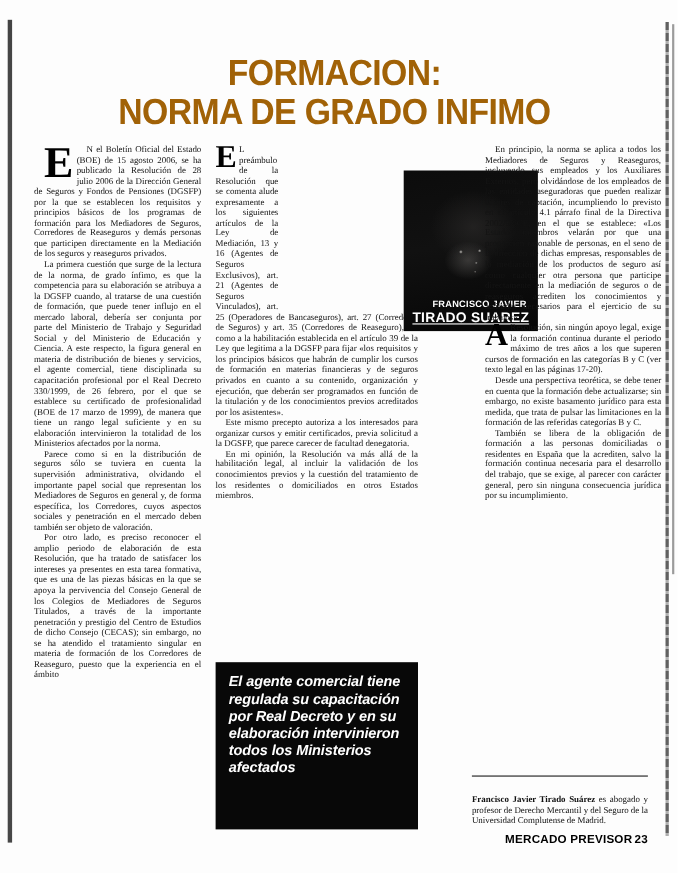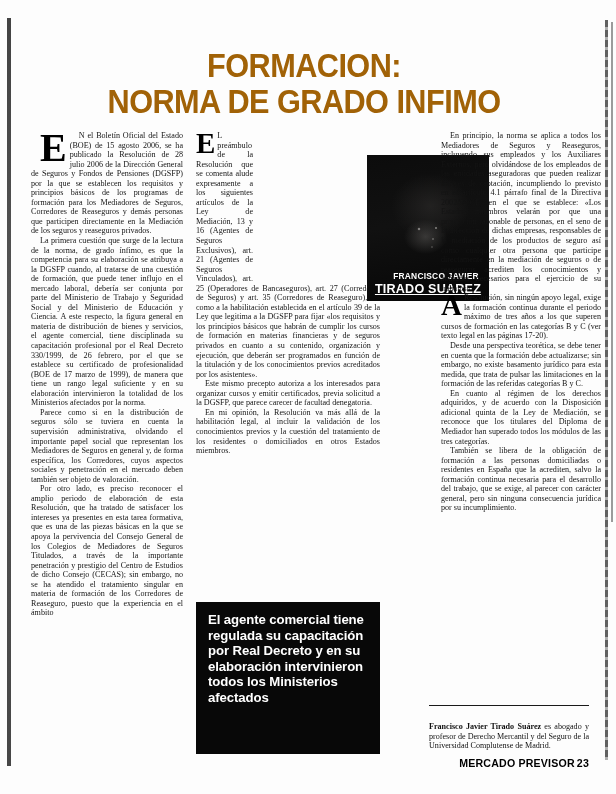--- a/index.html
+++ b/index.html
@@ -186,20 +186,21 @@
     height: 152px;
     background: #080808;
     color: #ffffff;
     box-sizing: border-box;
     padding: 10px 12px 8px 12px;
     font-family: "Liberation Sans", sans-serif;
     font-weight: 700;
     font-size: 13.2px;
     line-height: 15.6px;
     letter-spacing: -0.1px;
+    font-style: italic;
   }
 
   
   .bio {
     position: absolute;
     left: 429px;
     top: 705px;
     width: 160px;
     font-size: 8.1px;
     line-height: 9.6px;
@@ -262,21 +263,20 @@
       <span class="cap2">TIRADO SUAREZ</span>
     </figcaption>
   </figure>
 
   <aside class="pullquote">El agente comercial tiene regulada su capacitación por Real Decreto y en su elaboración intervinieron todos los Ministerios afectados</aside>
 
   <div class="col" id="col3">
     <p>En principio, la norma se aplica a todos los Mediadores de Seguros y Reaseguros, incluyendo sus empleados y los Auxiliares Externos, pero olvidándose de los empleados de las entidades aseguradoras que pueden realizar labores de captación, incumpliendo lo previsto en el artículo 4.1 párrafo final de la Directiva 2002/92/CE, en el que se establece: «Los Estados miembros velarán por que una proporción razonable de personas, en el seno de la dirección de dichas empresas, responsables de la mediación de los productos de seguro así como cualquier otra persona que participe directamente en la mediación de seguros o de reaseguros acrediten los conocimientos y actitudes necesarios para el ejercicio de su trabajos».</p>
     <p class="noindent"><span class="dropcap small">A</span><span> Resolución, sin ningún apoyo legal, exige la formación continua durante el periodo máximo de tres años a los que superen cursos de formación en las categorías B y C (ver texto legal en las páginas 17-20).</span></p>
     <p>Desde una perspectiva teorética, se debe tener en cuenta que la formación debe actualizarse; sin embargo, no existe basamento jurídico para esta medida, que trata de pulsar las limitaciones en la formación de las referidas categorías B y C.</p>
-    <p>En cuanto al régimen de los derechos adquiridos, y de acuerdo con la Disposición adicional quinta de la Ley de Mediación, se reconoce que los titulares del Diploma de Mediador han superado todos los módulos de las tres categorías.</p>
     <p>También se libera de la obligación de formación a las personas domiciliadas o residentes en España que la acrediten, salvo la formación continua necesaria para el desarrollo del trabajo, que se exige, al parecer con carácter general, pero sin ninguna consecuencia jurídica por su incumplimiento.</p>
   </div>
 
   <div class="bio">
     <b>Francisco Javier Tirado Suárez</b><span> es abogado y profesor de Derecho Mercantil y del Seguro de la Universidad Complutense de Madrid.</span>
   </div>
 
   <div class="footer">
     <span>MERCADO PREVISOR</span><span class="pg">23</span>
   </div>

